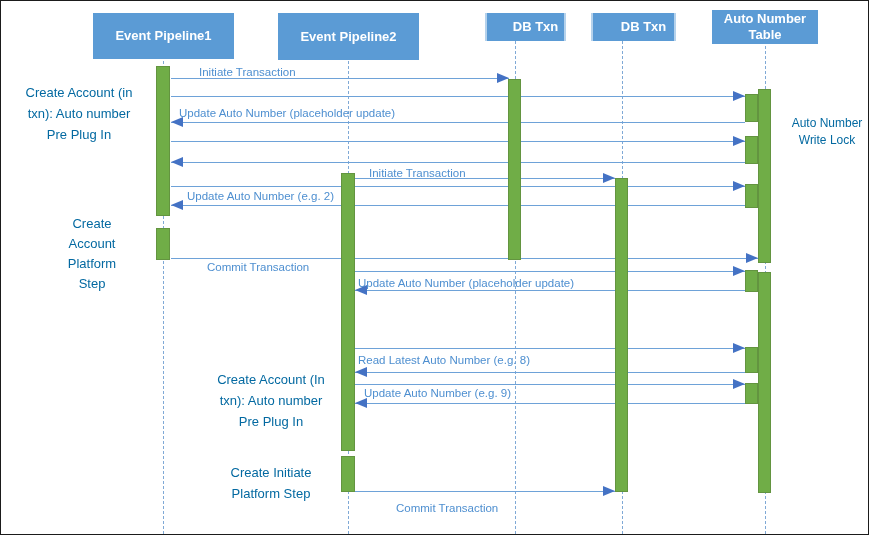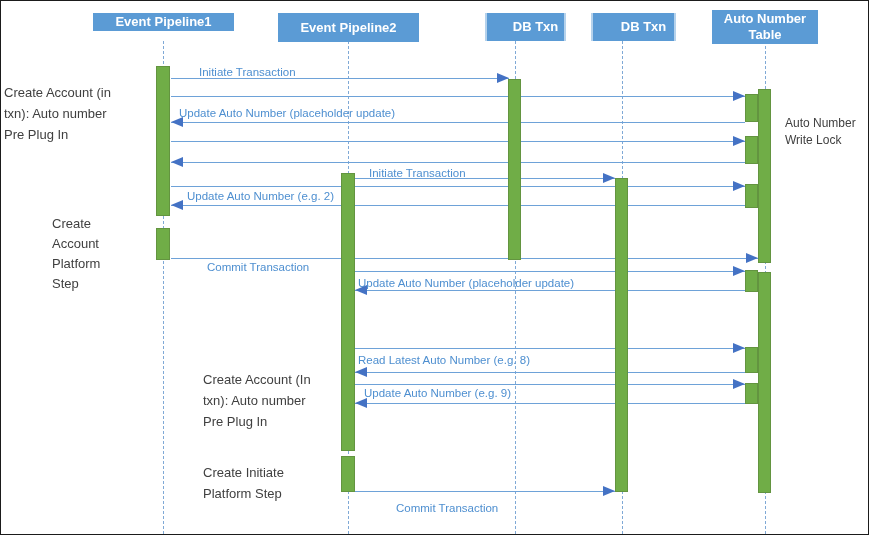--- a/index.html
+++ b/index.html
@@ -9,21 +9,21 @@
   }
   .lifeline { position:absolute; top:40px; bottom:0; width:0; border-left:1px dashed #7fa9d6; z-index:0; }
   .actor {
     position:absolute; background:#5b9bd5; color:#ffffff; font-weight:bold; font-size:13px;
     display:flex; align-items:center; justify-content:center; text-align:center;
     white-space:pre-line; line-height:16px; z-index:5;
   }
   .actor.striped { box-shadow: inset 4px 0 0 -2px rgba(255,255,255,.55), inset -4px 0 0 -2px rgba(255,255,255,.55); padding-left: 20px; }
   .mline { position:absolute; height:1px; background:#6ea2d8; z-index:1; }
   .mlabel { position:absolute; font-size:11.5px; color:#4e8fd0; white-space:nowrap; z-index:2; }
-  .ann { position:absolute; color:#404040; white-space:pre-line; z-index:2; }
+  .ann { position:absolute; color:#0369a1; text-align:center; white-space:pre-line; z-index:2; }
   .ann.big { font-size:13px; line-height:21px; }
   .bar { position:absolute; background:#70ad47; border:1px solid #639440; box-sizing:border-box; z-index:3; }
   .arr { position:absolute; width:0; height:0; border-top:5px solid transparent; border-bottom:5px solid transparent; z-index:4; }
   .arr.r { border-left:12px solid #4472c4; }
   .arr.l { border-right:12px solid #4472c4; }
 </style>
 </head>
 <body>
 
 <div id="canvas">
@@ -101,20 +101,20 @@
   <div class="arr l" style="left:170px;top:199px"></div>
   <div class="arr r" style="left:745px;top:252px"></div>
   <div class="arr r" style="left:732px;top:265px"></div>
   <div class="arr l" style="left:354px;top:284px"></div>
   <div class="arr r" style="left:732px;top:342px"></div>
   <div class="arr l" style="left:354px;top:366px"></div>
   <div class="arr r" style="left:732px;top:378px"></div>
   <div class="arr l" style="left:354px;top:397px"></div>
   <div class="arr r" style="left:602px;top:485px"></div>
 
-  <div class="actor" style="left:92px;top:12px;width:141px;height:18px">Event Pipeline1</div>
-  <div class="actor" style="left:277px;top:12px;width:141px;height:29px">Event Pipeline2</div>
+  <div class="actor" style="left:92px;top:12px;width:141px;height:46px">Event Pipeline1</div>
+  <div class="actor" style="left:277px;top:12px;width:141px;height:47px">Event Pipeline2</div>
   <div class="actor striped" style="left:484px;top:12px;width:61px;height:28px">DB Txn</div>
   <div class="actor striped" style="left:590px;top:12px;width:65px;height:28px">DB Txn</div>
   <div class="actor" style="left:711px;top:9px;width:106px;height:34px">Auto Number
 Table</div>
 
 </div>
 
 </body></html>

